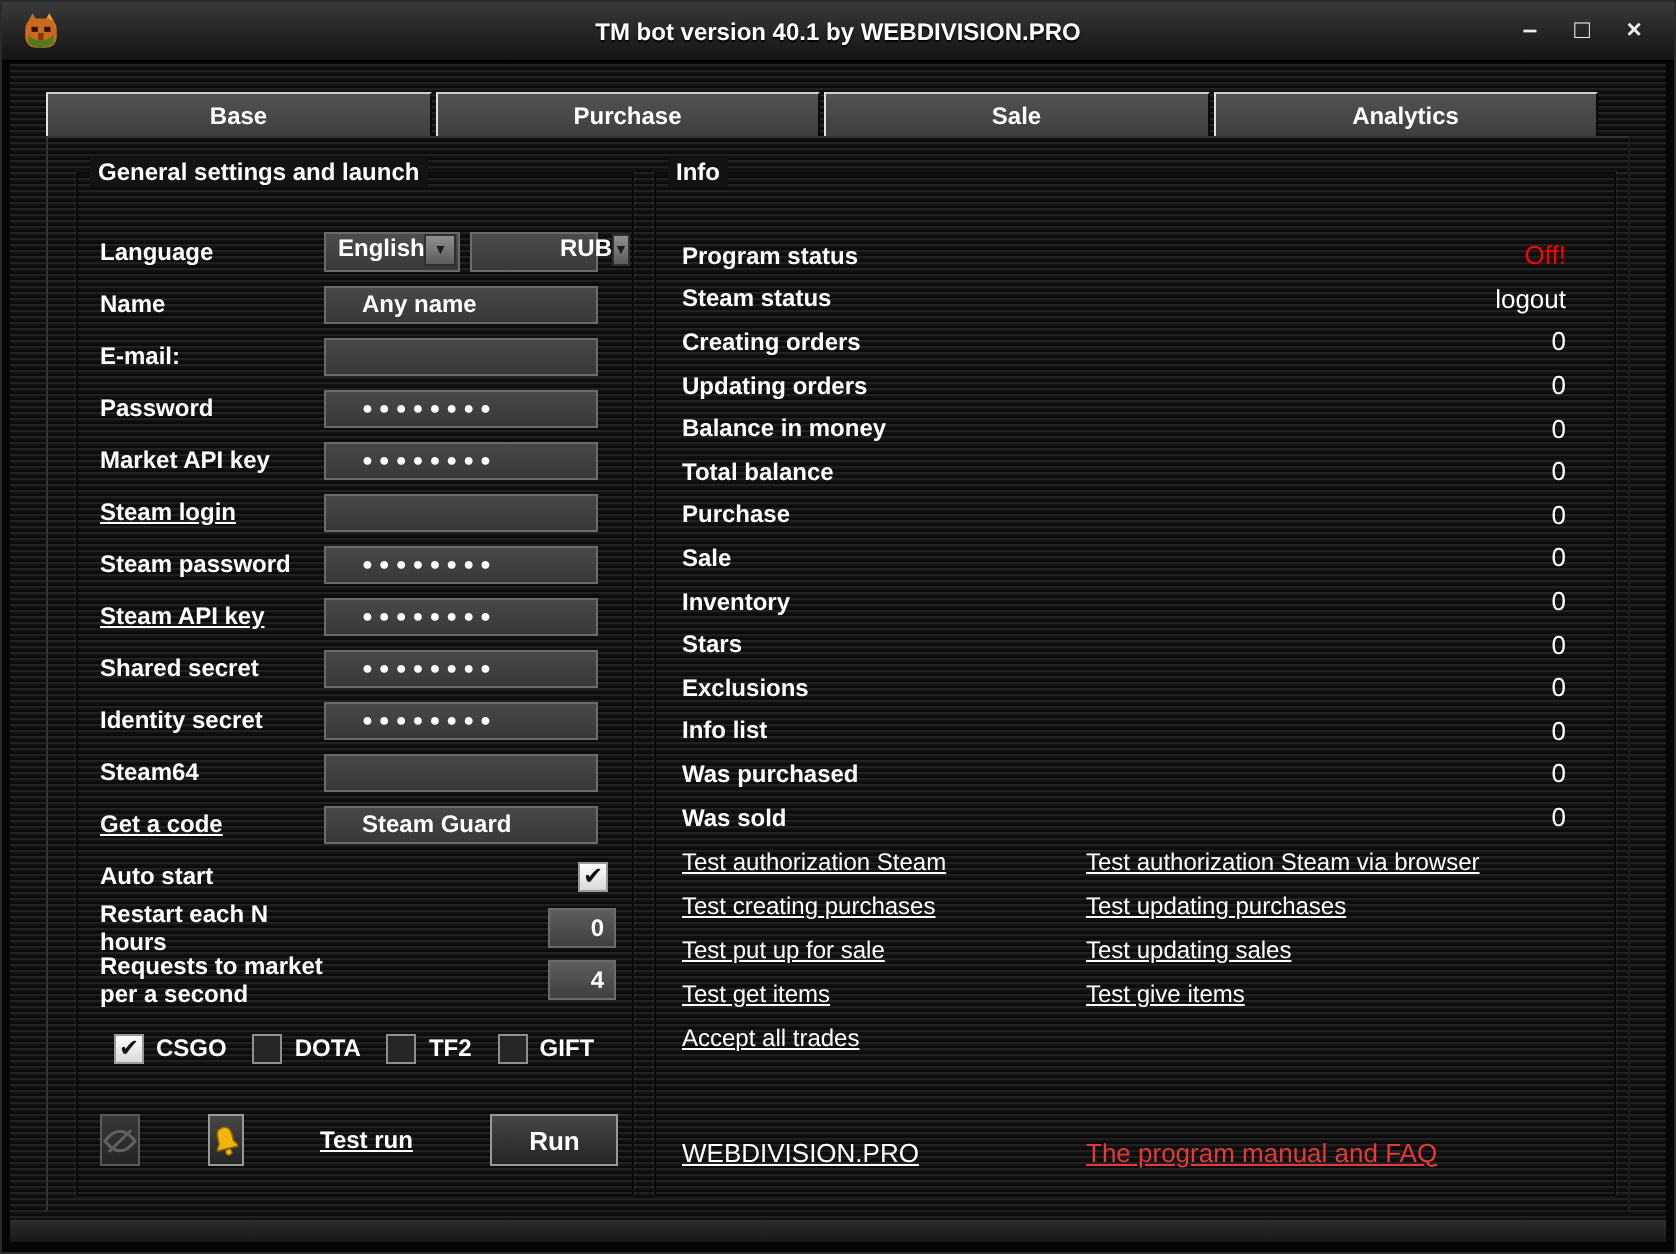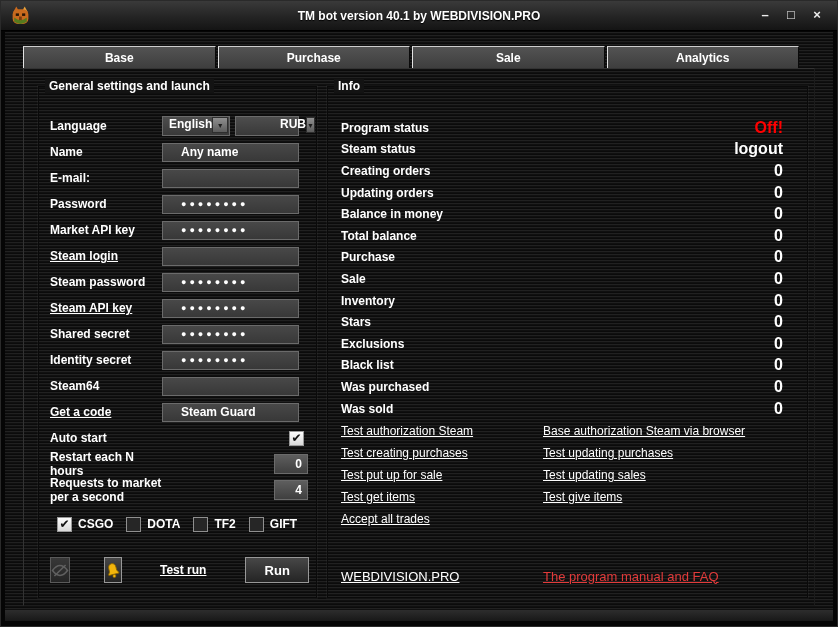--- a/index.html
+++ b/index.html
@@ -77,21 +77,21 @@
   .icon-btn { width:30px; }
   .icon-btn.disabled { border-color:#5a5a5a; background:linear-gradient(#383838,#242424); cursor:default; }
   .gap7 { margin-left:7px; }
   .testrun { margin:0 12px 0 11px; font-weight:bold; text-decoration:underline; cursor:pointer; white-space:nowrap; }
   .run-btn { width:119px; font-weight:bold; font-size:13px; color:#fff; }
 
   
   .stats { position:absolute; top:30px; left:13px; right:24px; }
   .irow { height:21.6px; display:flex; justify-content:space-between; align-items:center; }
   .ilabel { font-weight:bold; font-size:12px; color:#fff; }
-  .ivalue { font-weight:bold; font-size:16px; color:#fff; }
+  .ivalue { font-weight:normal; font-size:13px; color:#fff; }
   .ivalue.red { color:#ff0000; }
 
   .links { position:absolute; top:333px; left:13px; right:10px; }
   .lrow { height:22px; display:flex; align-items:center; }
   .lcol1 { flex:0 0 202px; }
   .ilink { font-weight:normal; font-size:12px; color:#fff; text-decoration:underline; cursor:pointer; white-space:nowrap; }
 
   .gfooter { position:absolute; top:478px; left:13px; right:10px; display:flex; align-items:center; height:22px; }
   .site-link { flex:0 0 202px; font-size:13px; color:#fff; text-decoration:underline; cursor:pointer; }
   .manual-link { font-size:13px; color:#e23b3b; text-decoration:underline; cursor:pointer; }
@@ -300,37 +300,37 @@
           </div>
           <div class="irow">
             <span class="ilabel">Stars</span>
             <span class="ivalue">0</span>
           </div>
           <div class="irow">
             <span class="ilabel">Exclusions</span>
             <span class="ivalue">0</span>
           </div>
           <div class="irow">
-            <span class="ilabel">Black list</span>
+            <span class="ilabel">Info list</span>
             <span class="ivalue">0</span>
           </div>
           <div class="irow">
             <span class="ilabel">Was purchased</span>
             <span class="ivalue">0</span>
           </div>
           <div class="irow">
             <span class="ilabel">Was sold</span>
             <span class="ivalue">0</span>
           </div>
         </div>
 
         <div class="links">
           <div class="lrow">
             <span class="lcol1"><span class="ilink">Test authorization Steam</span></span>
-            <span class="ilink">Base authorization Steam via browser</span>
+            <span class="ilink">Test authorization Steam via browser</span>
           </div>
           <div class="lrow">
             <span class="lcol1"><span class="ilink">Test creating purchases</span></span>
             <span class="ilink">Test updating purchases</span>
           </div>
           <div class="lrow">
             <span class="lcol1"><span class="ilink">Test put up for sale</span></span>
             <span class="ilink">Test updating sales</span>
           </div>
           <div class="lrow">

